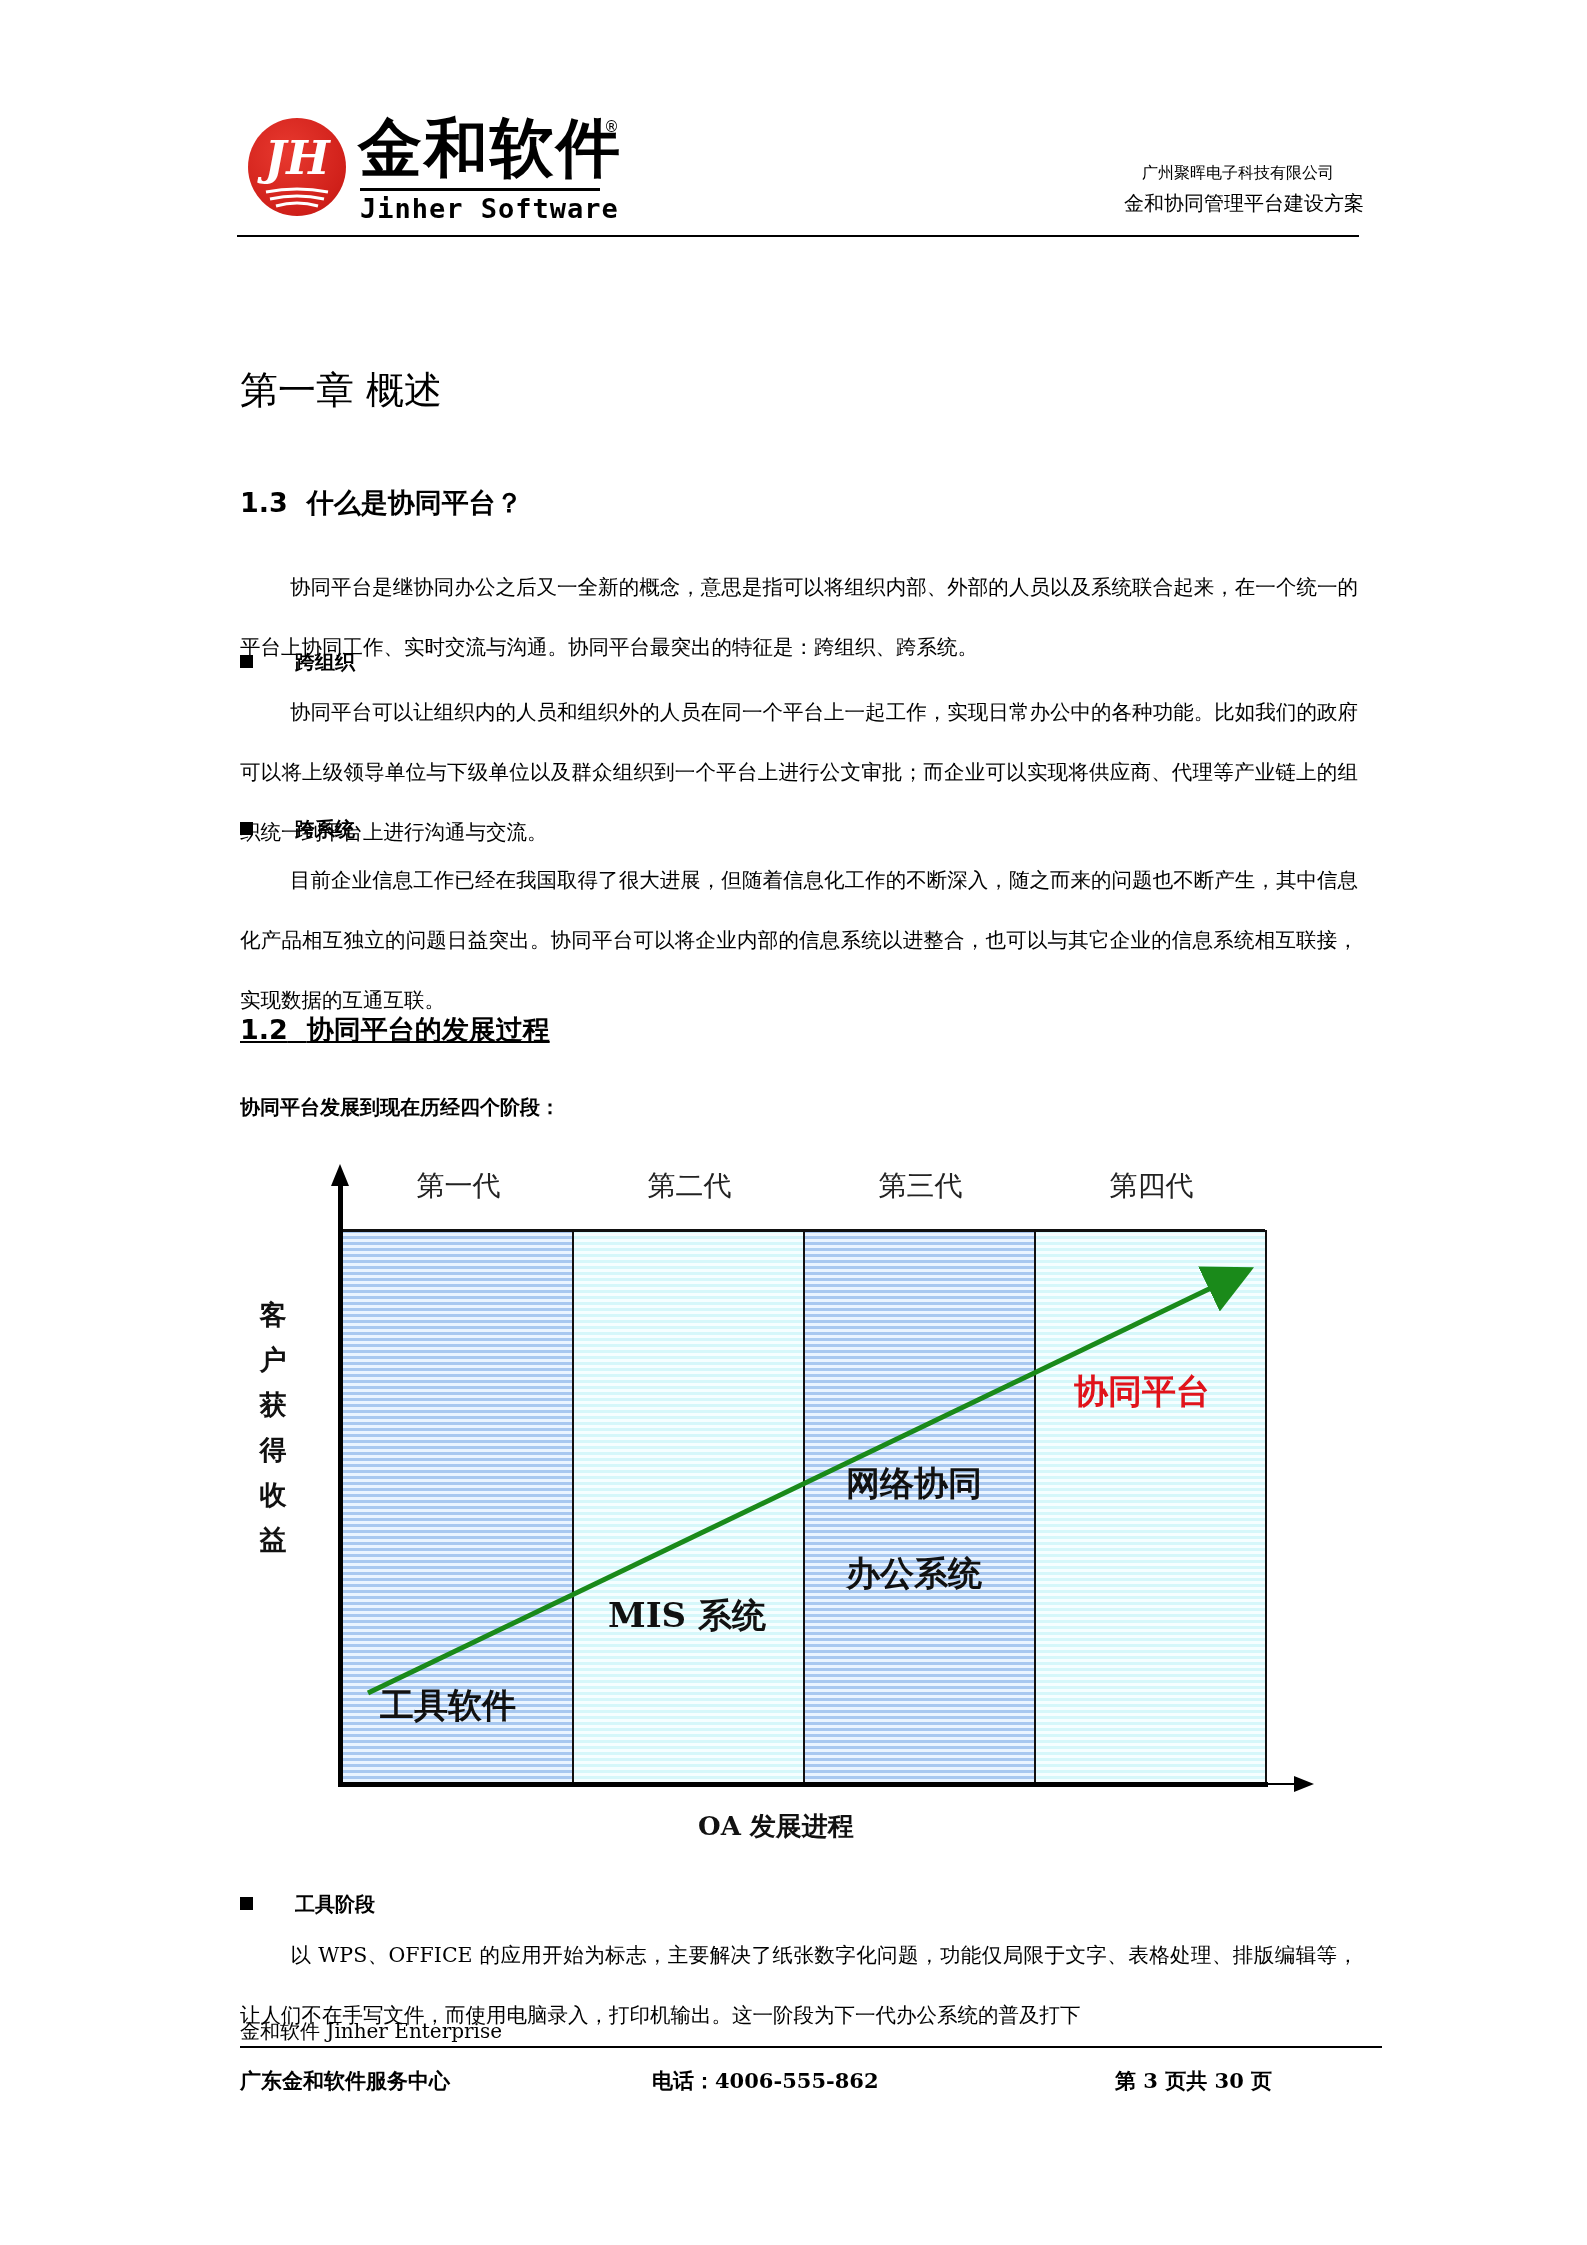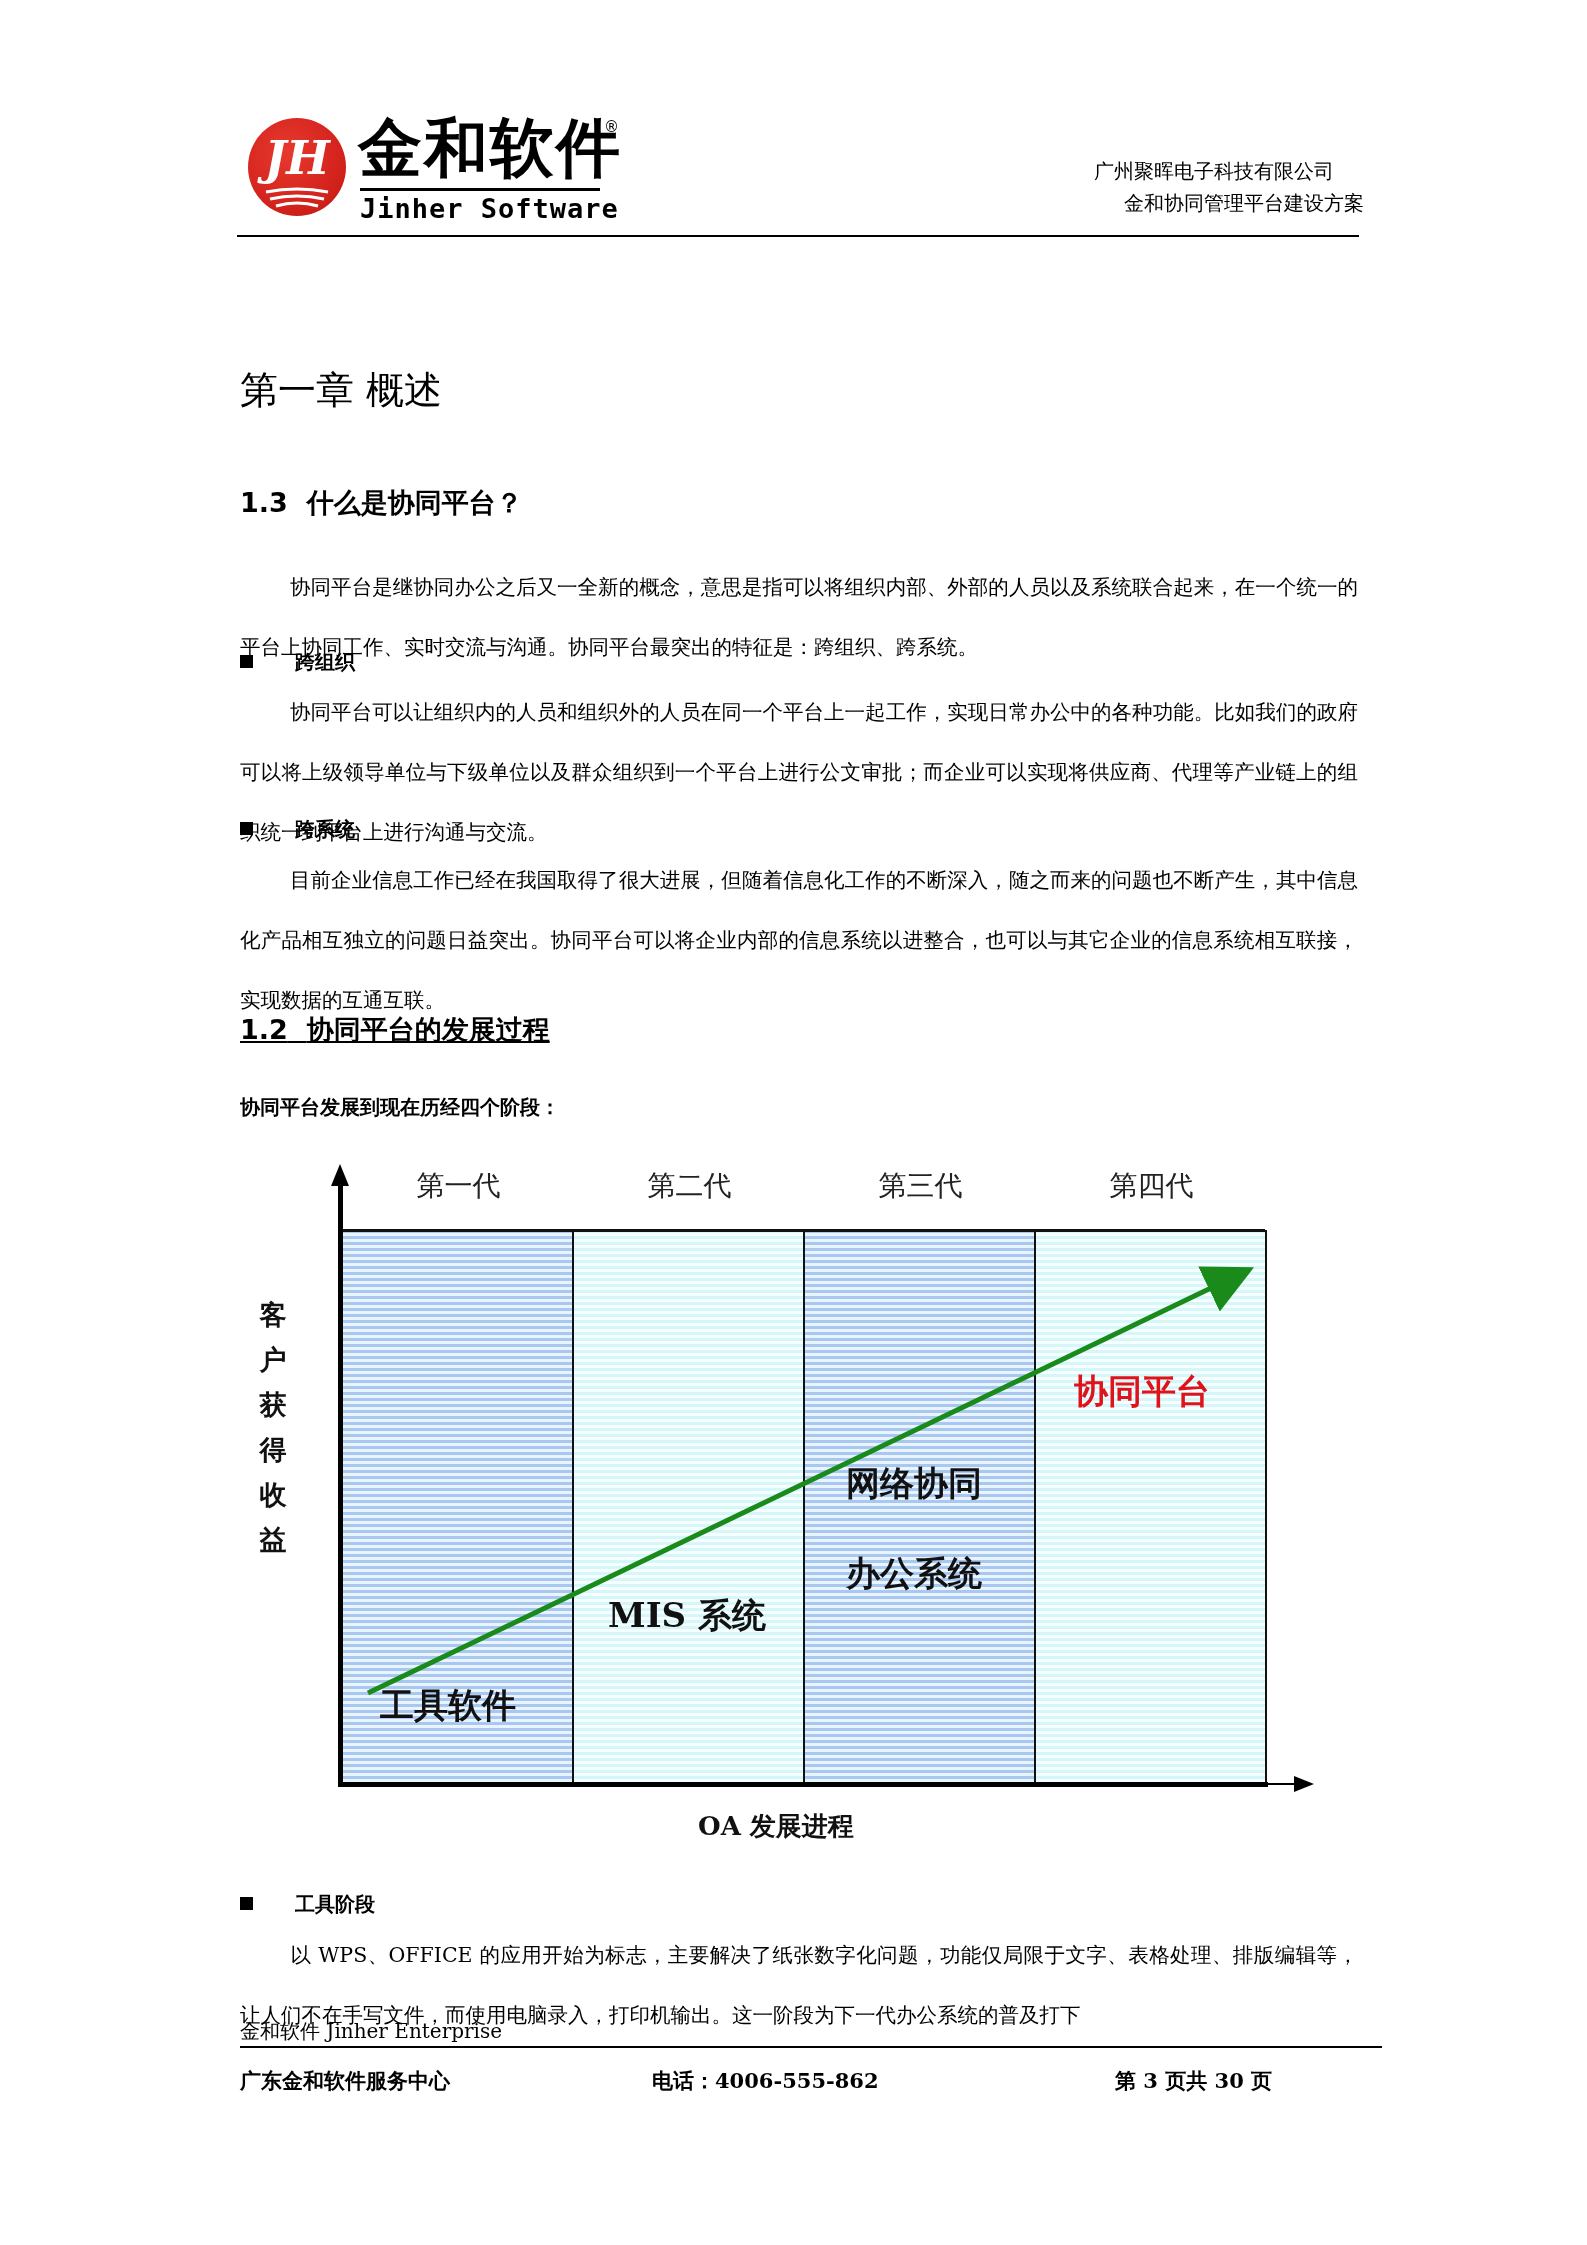--- a/index.html
+++ b/index.html
@@ -12,21 +12,21 @@
                  background:radial-gradient(circle at 40% 35%, #e8392f 0%, #d0201a 70%, #b8140f 100%); }
   .logo-mark { left:248px; top:128px; width:98px; text-align:center; color:#fff;
                font-family:"DejaVu Serif", serif; font-style:italic; font-weight:bold; font-size:46px; line-height:60px; }
   .logo-waves { left:262px; top:186px; width:70px; height:24px; }
   .logo-cn { left:358px; top:112px; font-family:"DejaVu Sans", sans-serif; font-weight:bold;
              font-size:64px; letter-spacing:2px; line-height:72px; }
   .logo-reg { left:604px; top:118px; font-family:"DejaVu Sans", sans-serif; font-size:15px; }
   .logo-rule { left:360px; top:188px; width:240px; height:3px; background:#000; }
   .logo-en { left:360px; top:193px; font-family:"DejaVu Sans Mono", monospace; font-weight:bold;
              font-size:27px; letter-spacing:1px; line-height:32px; }
-  .hdr-company { right:253px; top:160px; font-family:Liberation Mono, monospace; font-size:20px; line-height:26px; text-align:left; }
+  .hdr-company { right:253px; top:160px; font-family:Liberation Serif, serif; font-size:16px; line-height:26px; text-align:left; }
   .hdr-doc { right:223px; top:190px; font-family:"DejaVu Sans", sans-serif; font-size:20px; line-height:26px; text-align:right; }
   .hdr-line { left:237px; top:235px; width:1122px; height:2px; background:#000; }
 
   
   .h-chapter { left:240px; top:365px; font-family:"DejaVu Sans", sans-serif; font-weight:normal; font-size:38px; line-height:50px; }
   .h-sec { font-family:"DejaVu Sans", sans-serif; font-weight:bold; font-size:27px; line-height:36px; left:240px; }
   .h-sub { font-family:"DejaVu Sans", sans-serif; font-weight:bold; font-size:20px; line-height:30px; }
 
   
   .para { left:240px; width:1118px; font-size:20.5px; line-height:60px; text-align:justify; }

